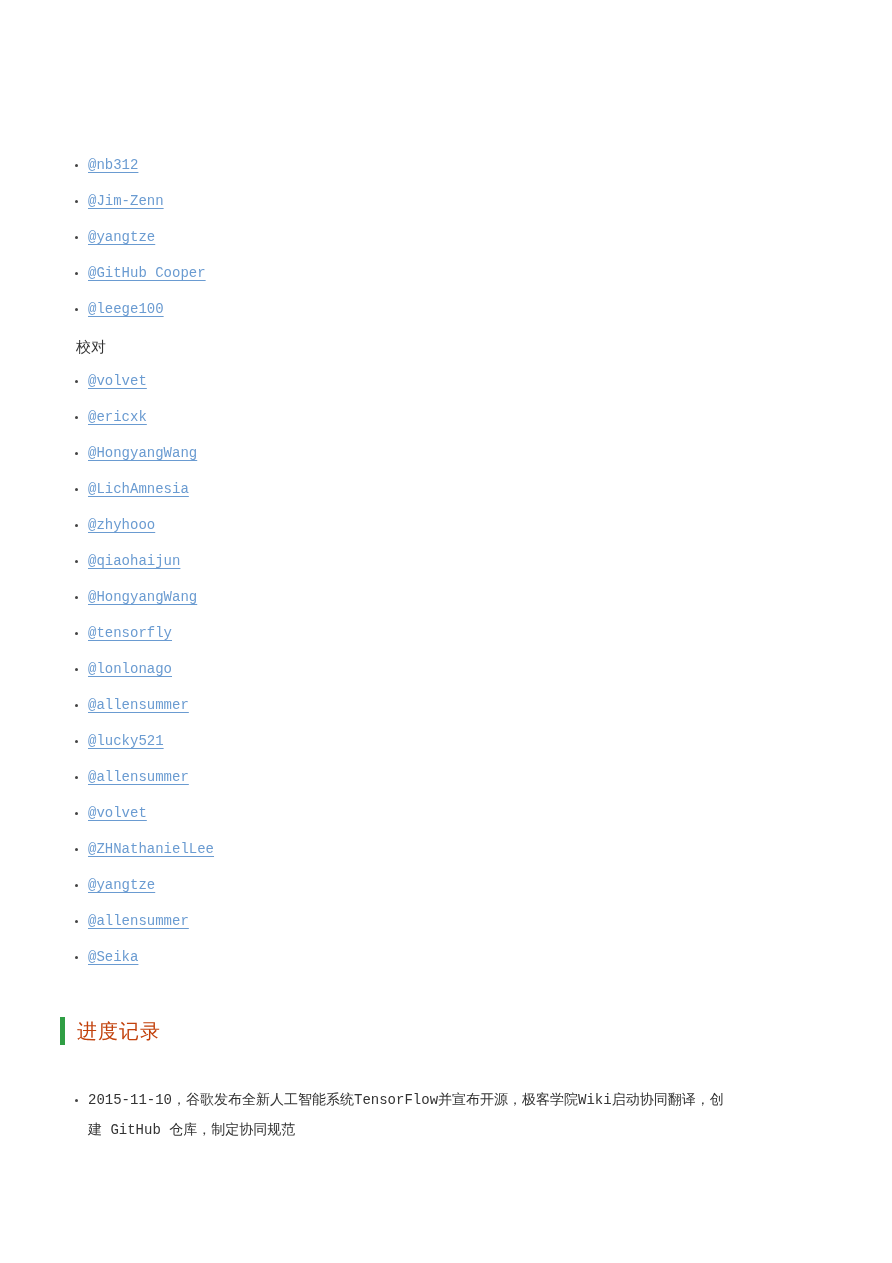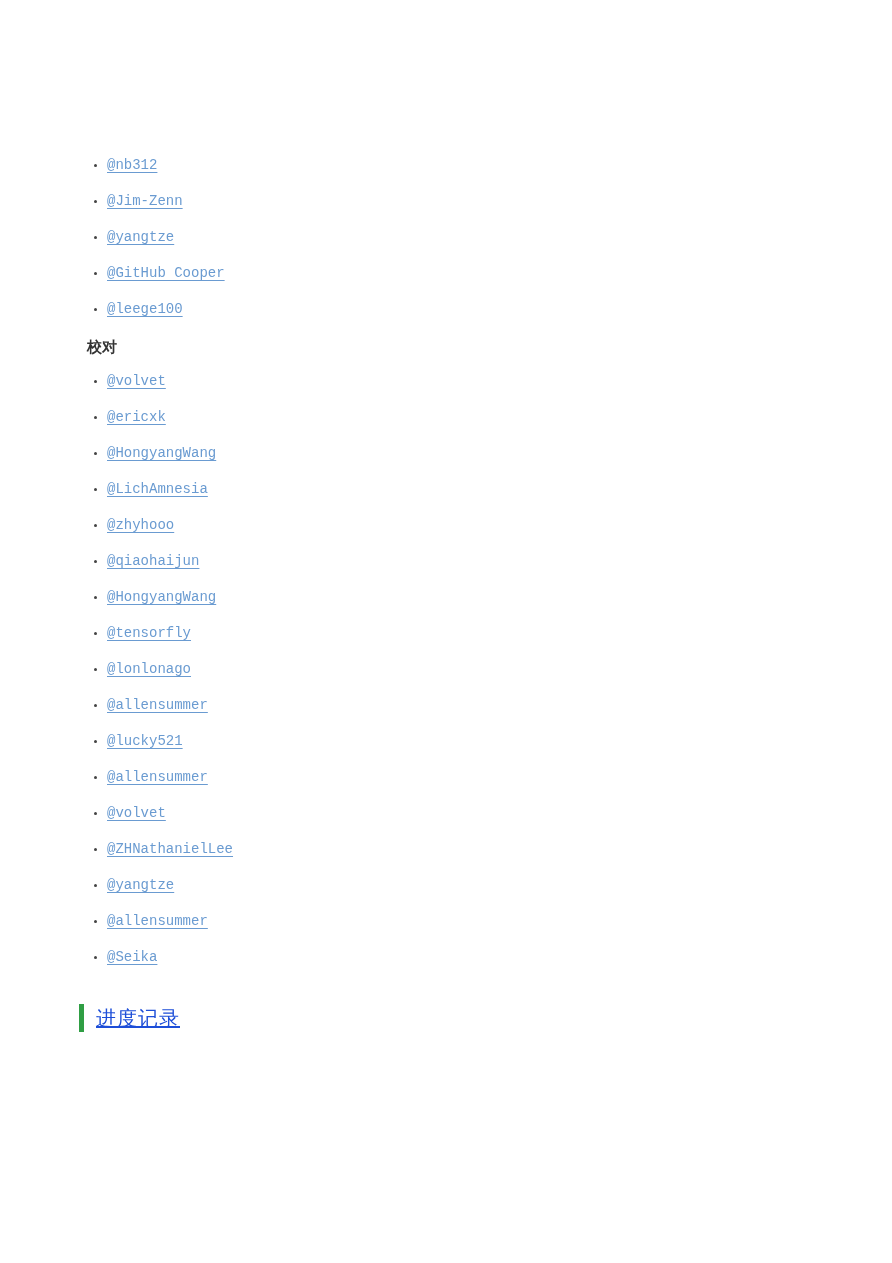--- a/index.html
+++ b/index.html
@@ -5,21 +5,21 @@
   * { margin: 0; padding: 0; box-sizing: border-box; }
   html, body { background: var(--bg, #ffffff); }
   body {
     width: 892px;
     font-family: "Liberation Mono", "DejaVu Sans Mono", monospace;
     color: var(--text, #333333);
   }
   .page {
     width: 812px;
     min-height: 1263px;
-    padding: 158px 88px 40px 79px;
+    padding: 158px 88px 40px 60px;
     background: var(--bg, #ffffff);
   }
   ul.user-list {
     list-style: disc;
     padding-left: 28px;
     margin: 0;
   }
   ul.user-list li {
     font-size: 14px;
     line-height: 15px;
@@ -29,35 +29,34 @@
   ul.user-list li::marker { color: #444; font-size: 11px; }
   a.user-link {
     color: var(--link, #6699cc);
     text-decoration: underline;
     text-underline-offset: 3px;
     text-decoration-thickness: 1px;
   }
   .sub-label {
     font-size: 15px;
     line-height: 22px;
-    margin: 6px 0 14px 8px;
+    margin: 6px 0 14px 16px;
     color: #333333;
-    font-weight: 700;
+    font-weight: 400;
   }
   h2.section-heading {
-    margin-top: 39px;
+    margin-top: 52px;
     font-size: 20px;
     line-height: 28px;
     font-weight: 400;
-    color: #1d4ed8;
+    color: #c2410c;
     border-left: 5px solid var(--accent, #2f9e44);
     padding-left: 12px;
     font-family: "Liberation Serif", "DejaVu Serif", serif;
     letter-spacing: 1px;
-    text-decoration: underline;
   }
   ul.progress-list {
     list-style: disc;
     padding-left: 28px;
     margin: 40px 0 0 0;
     max-width: 716px;
   }
   ul.progress-list li {
     font-size: 14px;
     line-height: 30px;
@@ -97,14 +96,17 @@
       <li><a href="#" class="user-link">@ZHNathanielLee</a></li>
       <li><a href="#" class="user-link">@yangtze</a></li>
       <li><a href="#" class="user-link">@allensummer</a></li>
       <li><a href="#" class="user-link">@Seika</a></li>
     </ul>
 
   <h2 class="section-heading">
     <span>进度记录</span>
   </h2>
 
+  <ul class="progress-list">
+      <li>2015-11-10，谷歌发布全新人工智能系统TensorFlow并宣布开源，极客学院Wiki启动协同翻译，创建 GitHub 仓库，制定协同规范</li>
+    </ul>
 
 </div>
 
 </body></html>

